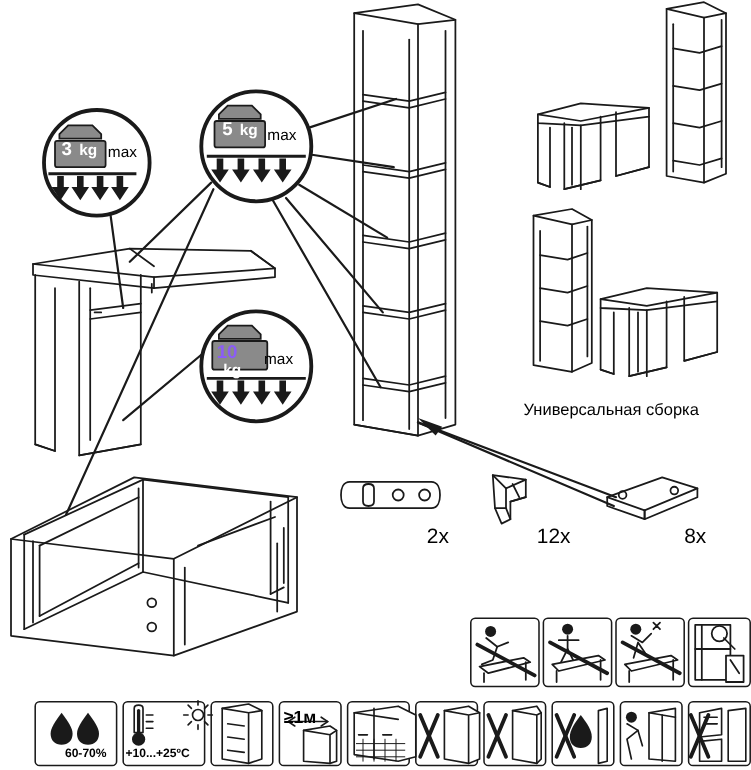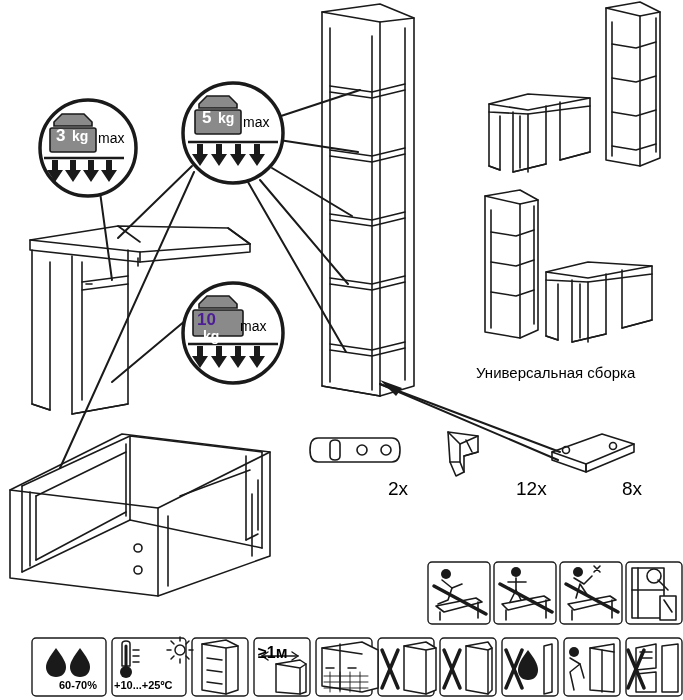--- a/index.html
+++ b/index.html
@@ -397,27 +397,27 @@
   </svg>
 
   <div class="lbl kgnum" style="left:56px; top:126px; font-size:17px; color:#ffffff;">3</div>
   <div class="lbl kgnum" style="left:72px; top:128px; font-size:14px; color:#ffffff;">kg</div>
   <div class="lbl maxlbl" style="left:98px; top:130px;">max</div>
 
   <div class="lbl kgnum" style="left:202px; top:108px; font-size:17px; color:#ffffff;">5</div>
   <div class="lbl kgnum" style="left:218px; top:110px; font-size:14px; color:#ffffff;">kg</div>
   <div class="lbl maxlbl" style="left:243px; top:114px;">max</div>
 
-  <div class="lbl kgnum" style="left:197px; top:310px; font-size:17px; color:#4c1d95;">10</div>
+  <div class="lbl kgnum" style="left:197px; top:310px; font-size:17px; color:#8b5cf6;">10</div>
   <div class="lbl kgnum" style="left:203px; top:328px; font-size:14px; color:#ffffff;">kg</div>
   <div class="lbl maxlbl" style="left:240px; top:318px;">max</div>
 
   <div class="lbl assembly-title" style="left:476px; top:364px;">Универсальная сборка</div>
 
   <div class="lbl qty" style="left:388px; top:478px;">2x</div>
-  <div class="lbl qty" style="left:516px; top:478px;">12x</div>
+  <div class="lbl qty" style="left:488px; top:478px;">12x</div>
   <div class="lbl qty" style="left:622px; top:478px;">8x</div>
 
   <div class="lbl cond" style="left:59px; top:679px;">60-70%</div>
   <div class="lbl cond" style="left:114px; top:679px;">+10...+25ºC</div>
   <div class="lbl cond" style="left:258px; top:644px; font-size:16px;">≥1м</div>
 
 </div>
 
 </body></html>

